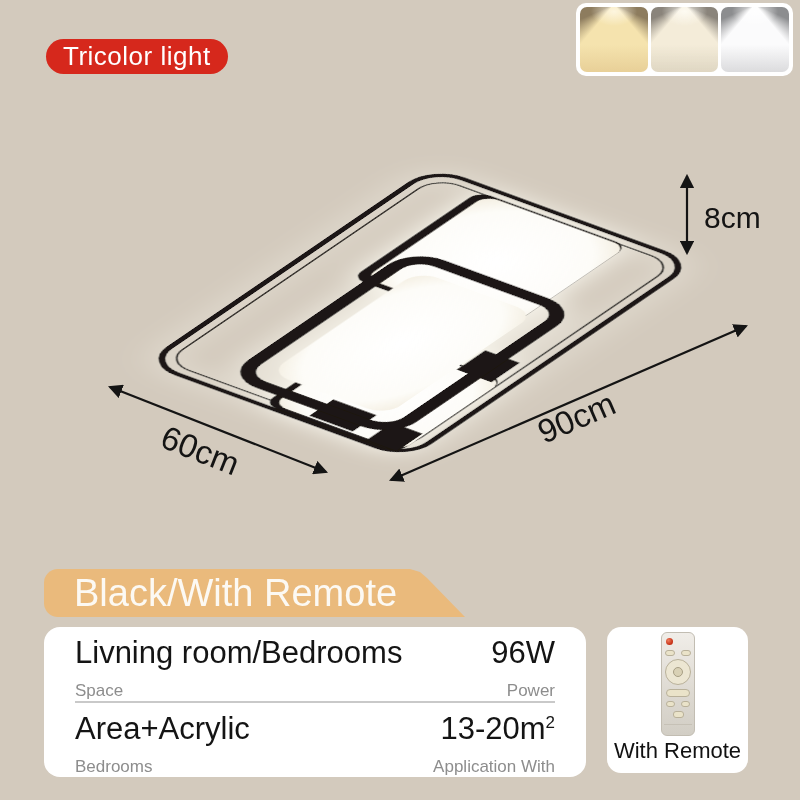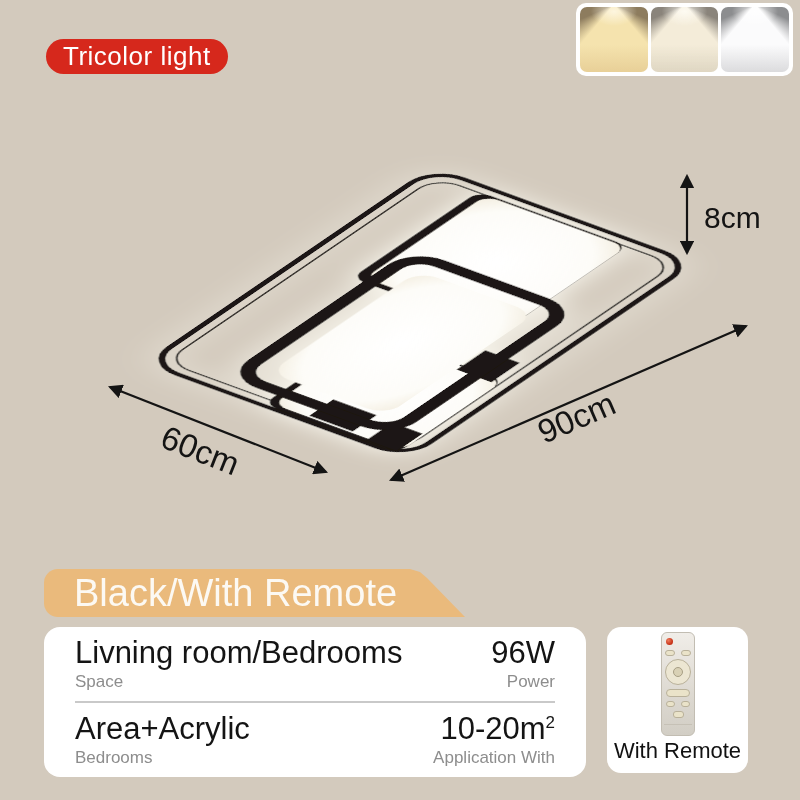--- a/index.html
+++ b/index.html
@@ -57,21 +57,21 @@
     position:absolute;left:44px;top:627px;width:542px;height:150px;
     background:#ffffff;border-radius:16px;box-sizing:border-box;
   }
   .spec-row{
     height:74px;padding:9px 31px 0;box-sizing:border-box;
     display:flex;justify-content:space-between;
   }
   .spec-divider{
     border:none;border-top:2px solid #c9c9c9;margin:0 31px;
   }
-  .spec-col{display:flex;flex-direction:column;}
+  .spec-col{display:flex;flex-direction:column;justify-content:space-between;}
   .spec-col.right{align-items:flex-end;text-align:right;}
   .spec-value{font-size:31px;line-height:34px;color:#141414;white-space:nowrap;}
   .spec-label{font-size:17px;line-height:20px;color:#8d8d8d;margin-top:2px;}
   .spec-value sup{font-size:17px;line-height:0;}
   
   .remote-card{
     position:absolute;left:607px;top:627px;width:141px;height:146px;
     background:#ffffff;border-radius:14px;
     display:flex;flex-direction:column;align-items:center;box-sizing:border-box;
   }
@@ -172,21 +172,21 @@
       <span class="spec-label">Power</span>
     </div>
   </div>
   <hr class="spec-divider">
   <div class="spec-row">
     <div class="spec-col">
       <span class="spec-value">Area+Acrylic</span>
       <span class="spec-label">Bedrooms</span>
     </div>
     <div class="spec-col right">
-      <span class="spec-value"><span>10-20m</span><sup>2</sup></span>
+      <span class="spec-value"><span>13-20m</span><sup>2</sup></span>
       <span class="spec-label">Application With</span>
     </div>
   </div>
 </div>
 
 <div class="remote-card">
   <div class="remote-body">
     <div class="r-power"></div>
     <div class="r-oval o1"></div>
     <div class="r-oval o2"></div>

